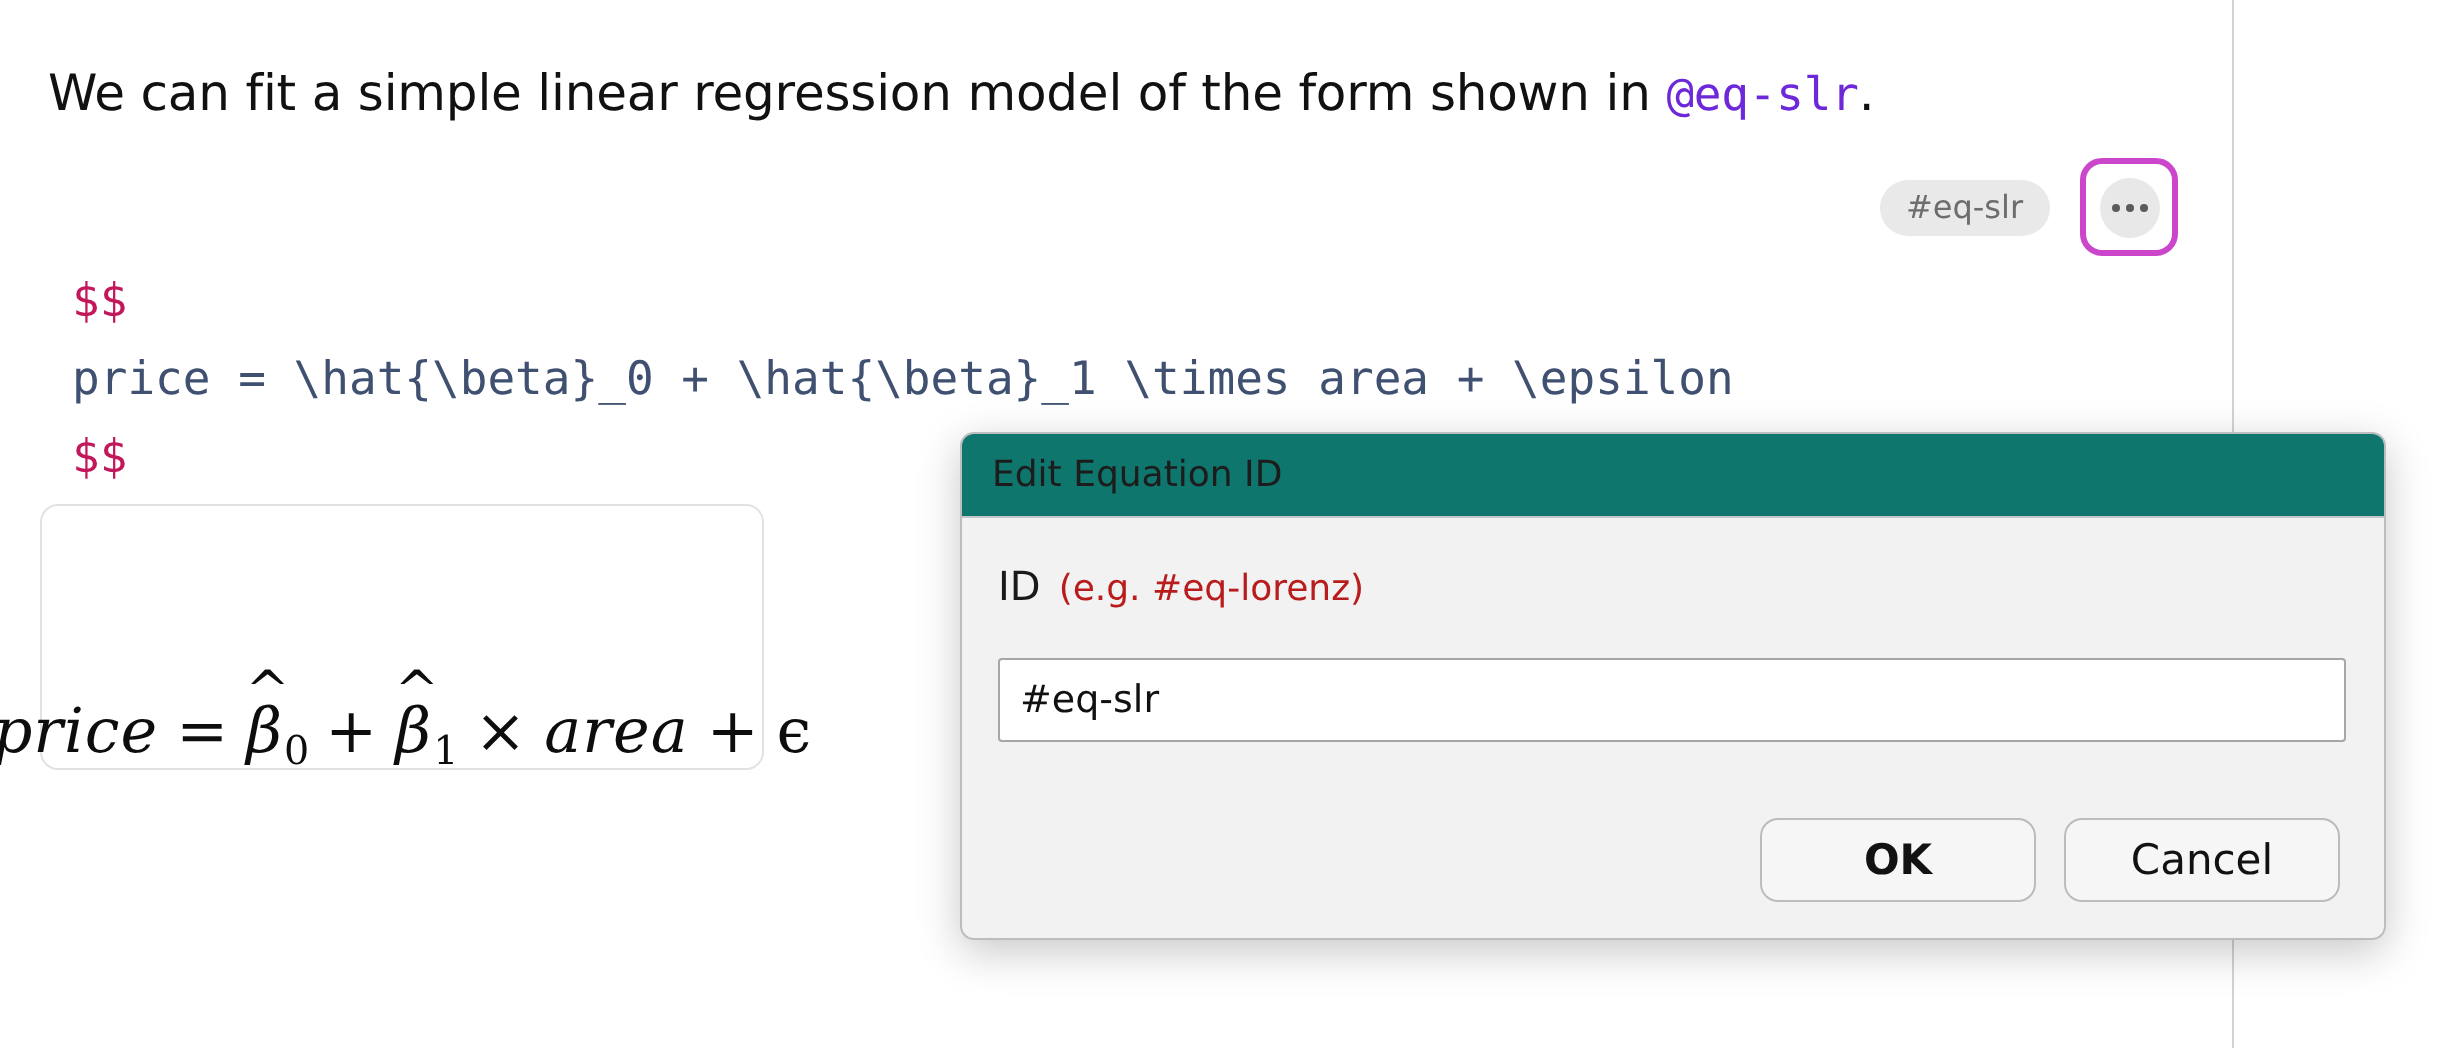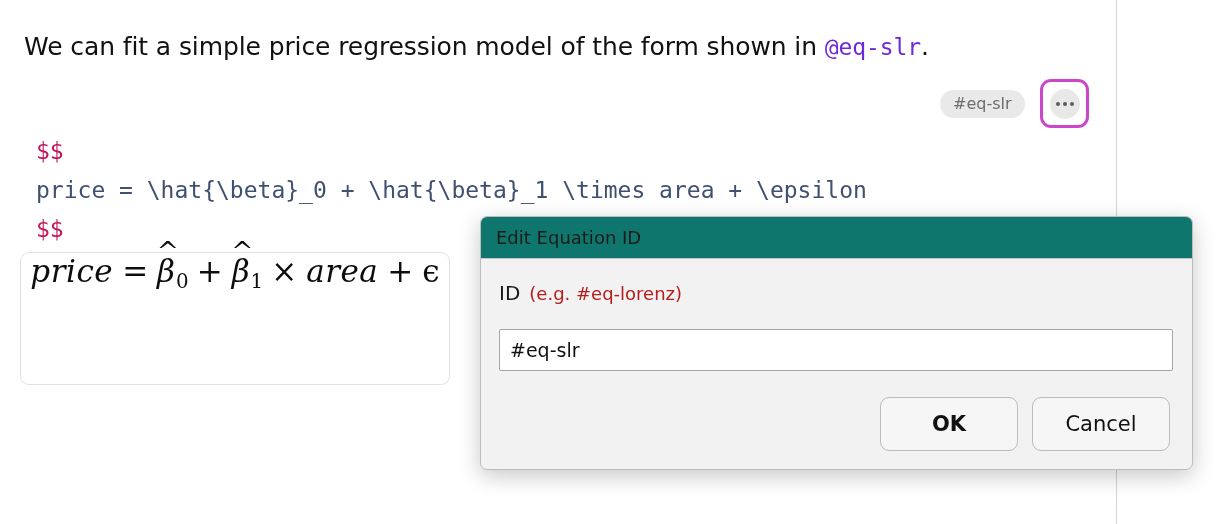--- a/index.html
+++ b/index.html
@@ -103,28 +103,28 @@
     color: #3f5070;
     margin-top: 20px;
   }
   .tok-delim { color: #c2185b; }
 
   
   .eq-preview {
     position: absolute;
     left: 20px;
     top: 252px;
-    width: 430px;
+    width: 362px;
     height: 133px;
     box-sizing: border-box;
     background: #ffffff;
     border: 1px solid #e2e2e2;
     border-radius: 9px;
     display: flex;
-    align-items: flex-start;
+    align-items: flex-end;
     justify-content: center;
   }
   .math {
     font-family: "DejaVu Serif", serif;
     font-size: 31px;
     color: #0d0d0d;
     white-space: nowrap;
     display: flex;
     align-items: baseline;
   }
@@ -209,38 +209,38 @@
   }
   .dialog-actions {
     position: absolute;
     right: 22px;
     bottom: 18px;
     display: flex;
     gap: 14px;
   }
   .dlg-btn {
     width: 138px;
-    height: 54px;
+    height: 42px;
     box-sizing: border-box;
     background: #f6f6f6;
     border: 1px solid #bcbcbc;
     border-radius: 9px;
     font-family: "DejaVu Sans", sans-serif;
     font-size: 21px;
     color: #121212;
     cursor: default;
   }
   .dlg-btn.primary { font-weight: bold; }
 </style>
 </head>
 <body>
 
 <div class="column-guide"></div>
 
-<div class="prose-line"><span>We can fit a simple price regression model of the form shown in </span><span class="xref">@eq-slr</span><span class="prose-period">.</span></div>
+<div class="prose-line"><span>We can fit a simple linear regression model of the form shown in </span><span class="xref">@eq-slr</span><span class="prose-period">.</span></div>
 
 <div class="id-badge">#eq-slr</div>
 
 <div class="dots-button-ring">
   <span class="dots-circle">
     <i></i>
     <i></i>
     <i></i>
   </span>
 </div>

